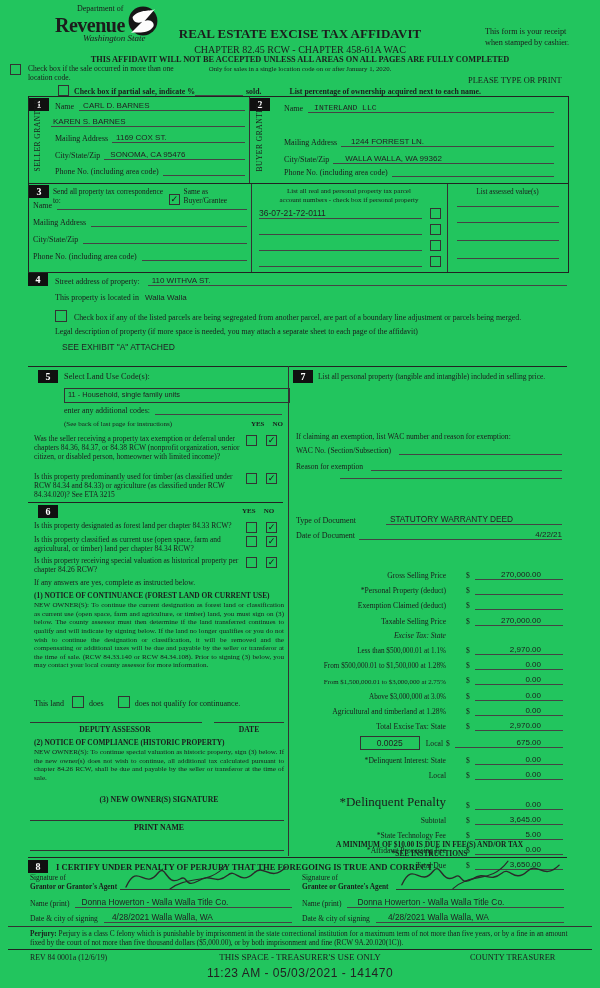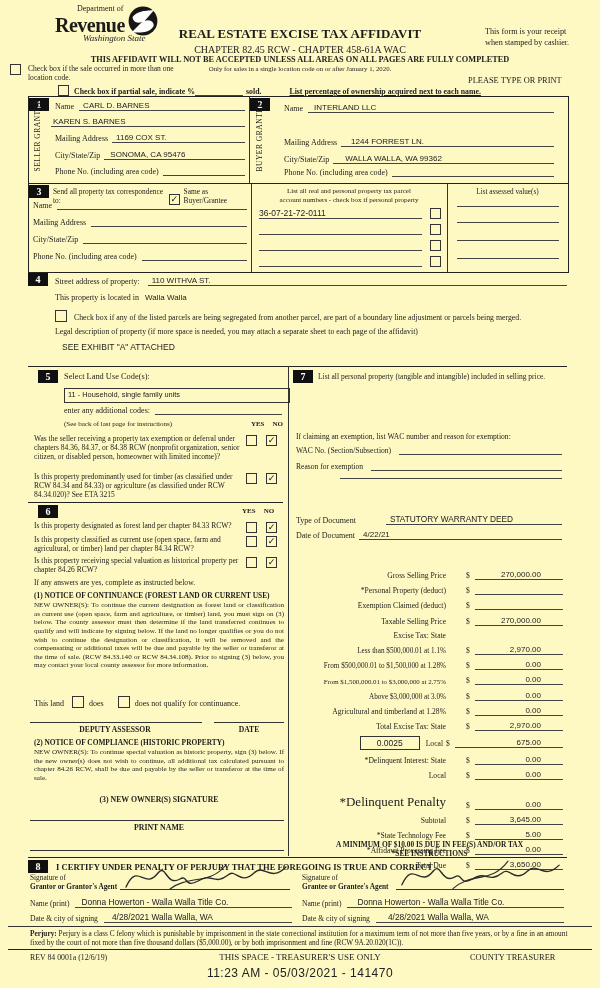--- a/index.html
+++ b/index.html
@@ -1,16 +1,16 @@
 <!DOCTYPE html>
 <html><head>
 <meta charset="utf-8">
 <style>
   html,body{margin:0;padding:0;background:#e8e8e8;}
-  .page{position:relative;width:600px;height:988px;background:#fef9c3;color:#1c1c1c;
+  .page{position:relative;width:600px;height:988px;background:#22c55e;color:#1c1c1c;
         font-family:"Liberation Serif",serif;font-size:8px;overflow:hidden;margin:0 auto;}
   .abs{position:absolute;}
   .b{font-weight:bold;}
   .ctr{text-align:center;}
   .val{font-family:"Liberation Sans",sans-serif;color:#222;}
   .line{border-bottom:1px solid #444;display:inline-block;vertical-align:bottom;}
   .cb{display:inline-block;width:9px;height:9px;border:1.2px solid #333;vertical-align:-1px;
       font-size:9px;line-height:8px;text-align:center;font-family:"DejaVu Sans",sans-serif;color:#111;}
   .cb.big{width:10px;height:10px;}
   .secbox{display:inline-block;background:#101010;color:#fff;font-weight:bold;
@@ -64,21 +64,21 @@
     <span style="display:inline-block;width:150px;vertical-align:top;margin-left:5px;font-size:7.6px;line-height:1.25;">Check box if the sale occurred in more than one location code.</span>
   </div>
 
   <div class="abs" style="left:468px;top:76px;width:120px;font-size:8.4px;">PLEASE TYPE OR PRINT</div>
 
   <div class="abs flex" style="left:58px;top:85px;width:530px;">
     <span class="cb"></span>
     <span class="b" style="margin-left:5px;font-size:7.8px;">Check box if partial sale, indicate %</span>
     <span class="line" style="width:48px;"></span>
     <span class="b" style="margin-left:3px;font-size:7.8px;">sold.</span>
-    <span class="b" style="margin-left:28px;font-size:7.8px;text-decoration:underline;">List percentage of ownership acquired next to each name.</span>
+    <span class="b" style="margin-left:28px;font-size:7.8px;">List percentage of ownership acquired next to each name.</span>
   </div>
 
   <div class="abs" style="left:28px;top:96px;width:539px;height:87px;border:1.6px solid #222;border-bottom:none;">
     <div class="abs" style="left:220px;top:0;bottom:0;border-left:1.2px solid #333;"></div>
 
     <span class="secbox abs" style="left:0;top:1px;">1</span>
     <div class="vert" style="left:-22px;top:40px;width:60px;">
       <div>SELLER GRANTOR</div>
     </div>
     <div class="abs flex" style="left:26px;top:4px;width:190px;">
@@ -100,21 +100,21 @@
       <span>Phone No. (including area code)</span>
       <span class="line val" style="flex:1;margin-left:4px;"></span>
     </div>
 
     <span class="secbox abs" style="left:221px;top:1px;">2</span>
     <div class="vert" style="left:200px;top:40px;width:60px;">
       <div>BUYER GRANTEE</div>
     </div>
     <div class="abs flex" style="left:255px;top:6px;width:270px;">
       <span>Name</span>
-      <span class="line val" style="flex:1;margin-left:5px;padding-left:6px;">INTERLAND LLC</span>
+      <span class="line val" style="flex:1;margin-left:5px;padding-left:6px;font-family:Liberation Mono, monospace;">INTERLAND LLC</span>
     </div>
     <div class="abs flex" style="left:255px;top:40px;width:270px;">
       <span>Mailing Address</span>
       <span class="line val" style="flex:1;margin-left:4px;padding-left:10px;">1244 FORREST LN.</span>
     </div>
     <div class="abs flex" style="left:255px;top:57px;width:270px;">
       <span>City/State/Zip</span>
       <span class="line val" style="flex:1;margin-left:4px;padding-left:12px;">WALLA WALLA, WA 99362</span>
     </div>
     <div class="abs flex" style="left:255px;top:71px;width:270px;">
@@ -285,21 +285,21 @@
     <span class="line" style="flex:1;margin-left:8px;"></span>
   </div>
   <div class="abs" style="left:340px;top:478px;width:222px;border-top:1px solid #444;"></div>
 
   <div class="abs flex" style="left:296px;top:514px;width:266px;gap:22px;">
     <span>Type of Document</span>
     <span class="line val" style="flex:1;margin-left:8px;padding-left:4px;font-size:8.3px;">STATUTORY WARRANTY DEED</span>
   </div>
   <div class="abs flex" style="left:296px;top:530px;width:266px;">
     <span>Date of Document</span>
-    <span class="line val" style="flex:1;margin-left:4px;padding-left:4px;">4/22/21</span>
+    <span class="line val" style="flex:1;margin-left:4px;padding-left:4px;text-align:right;">4/22/21</span>
   </div>
 
   <div class="abs" style="left:296px;top:570px;width:267px;">
     <div class="trow">
       <span class="tlabel" style="font-size:7.6px;">Gross Selling Price</span>
         <span class="tdollar">$</span>
         <span class="tval">270,000.00</span>
     </div>
     <div class="trow">
       <span class="tlabel" style="font-size:7.6px;">*Personal Property (deduct)</span>
@@ -310,21 +310,21 @@
       <span class="tlabel" style="font-size:7.6px;">Exemption Claimed (deduct)</span>
         <span class="tdollar">$</span>
         <span class="tval"></span>
     </div>
     <div class="trow">
       <span class="tlabel" style="font-size:7.6px;">Taxable Selling Price</span>
         <span class="tdollar">$</span>
         <span class="tval">270,000.00</span>
     </div>
     <div class="trow">
-      <span class="tlabel b" style="font-size:7.6px;font-weight:normal;">Excise Tax: State</span>
+      <span class="tlabel b" style="font-size:7.6px;font-weight:normal;font-style:italic;">Excise Tax: State</span>
         <span class="tdollar"></span>
         <span class="tval nol"></span>
     </div>
     <div class="trow">
       <span class="tlabel">Less than $500,000.01 at 1.1%</span>
         <span class="tdollar">$</span>
         <span class="tval">2,970.00</span>
     </div>
     <div class="trow">
       <span class="tlabel">From $500,000.01 to $1,500,000 at 1.28%</span>

